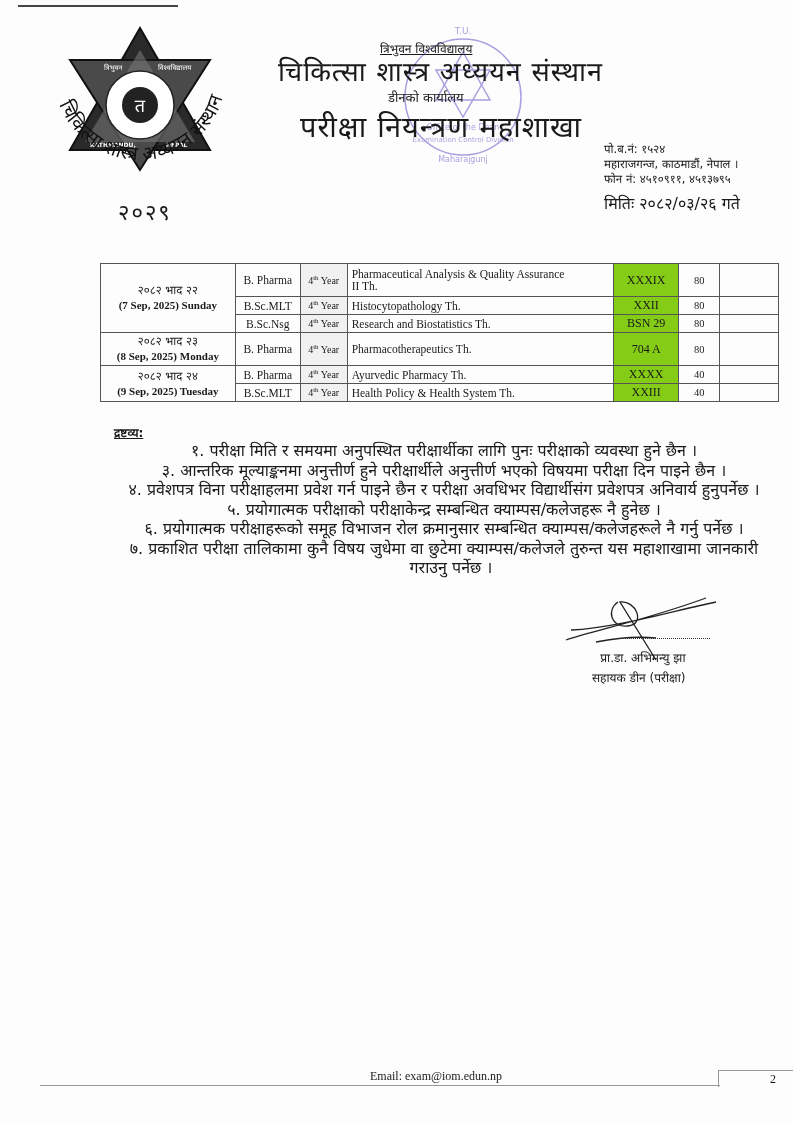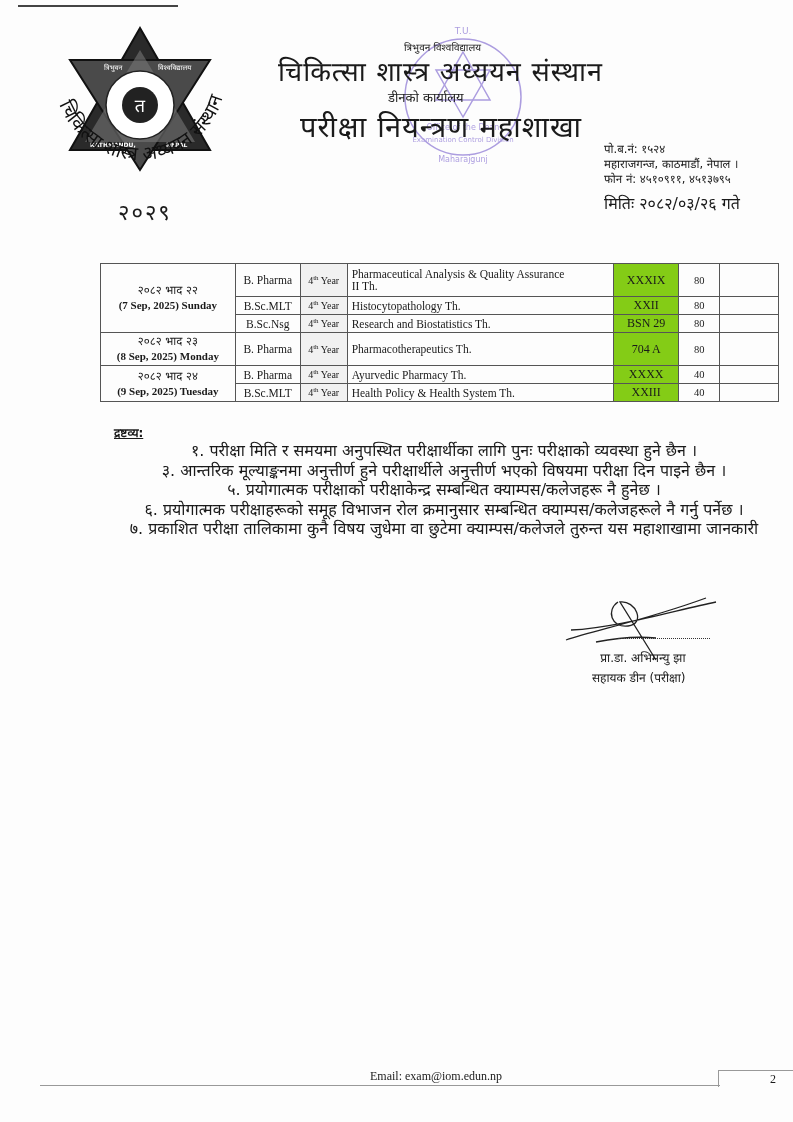--- a/index.html
+++ b/index.html
@@ -5,21 +5,21 @@
   html, body { margin: 0; padding: 0; }
   body {
     width: 793px; height: 1122px; background: #fdfdfd; position: relative; overflow: hidden;
     font-family: "Liberation Serif", serif; color: #1a1a1a;
   }
   .abs { position: absolute; }
   
   .logo { left: 40px; top: 20px; width: 200px; height: 210px; }
   .logo-year { left: 118px; top: 196px; font-size: 22px; font-family: "DejaVu Sans", sans-serif; letter-spacing: 2px; }
   
-  .hdr-small1 { left: 404px; top: 40px; font-size: 10px; font-family: "DejaVu Sans", sans-serif; }
+  .hdr-small1 { left: 380px; top: 40px; font-size: 12px; font-family: "DejaVu Sans", sans-serif; text-decoration: underline; }
   .hdr-title1 { left: 278px; top: 52px; font-size: 27px; font-family: "DejaVu Sans", sans-serif; letter-spacing: 1px; }
   .hdr-small2 { left: 388px; top: 88px; font-size: 13px; font-family: "DejaVu Sans", sans-serif; }
   .hdr-title2 { left: 300px; top: 106px; font-size: 29px; font-family: "DejaVu Sans", sans-serif; letter-spacing: 1px; }
   .stamp { left: 398px; top: 22px; width: 130px; height: 150px; }
   
   .contact { left: 604px; top: 134px; font-size: 11.5px; font-family: "DejaVu Sans", sans-serif; line-height: 15px; margin-top: 8px; }
   .date-line { left: 604px; top: 192px; font-size: 16px; font-family: "DejaVu Sans", sans-serif; }
   
   table.sched { position: absolute; left: 100px; top: 263px; width: 679px; border-collapse: collapse; font-size: 11.5px; }
   table.sched td { border: 1px solid #555; padding: 1px 4px; vertical-align: middle; }
@@ -163,23 +163,25 @@
       <td class="marks">40</td>
       <td class="blank"></td>
     </tr>
   </tbody>
 </table>
 
 <div class="abs notes-title">द्रष्टव्य:</div>
 <div class="abs notes">
   <div class="note">१. परीक्षा मिति र समयमा अनुपस्थित परीक्षार्थीका लागि पुनः परीक्षाको व्यवस्था हुने छैन ।</div>
   <div class="note">३. आन्तरिक मूल्याङ्कनमा अनुत्तीर्ण हुने परीक्षार्थीले अनुत्तीर्ण भएको विषयमा परीक्षा दिन पाइने छैन ।</div>
+  <div class="note">४. प्रवेशपत्र विना परीक्षाहलमा प्रवेश गर्न पाइने छैन र परीक्षा अवधिभर विद्यार्थीसंग प्रवेशपत्र अनिवार्य हुनुपर्नेछ ।</div>
   <div class="note">५. प्रयोगात्मक परीक्षाको परीक्षाकेन्द्र सम्बन्धित क्याम्पस/कलेजहरू नै हुनेछ ।</div>
   <div class="note">६. प्रयोगात्मक परीक्षाहरूको समूह विभाजन रोल क्रमानुसार सम्बन्धित क्याम्पस/कलेजहरूले नै गर्नु पर्नेछ ।</div>
   <div class="note">७. प्रकाशित परीक्षा तालिकामा कुनै विषय जुधेमा वा छुटेमा क्याम्पस/कलेजले तुरुन्त यस महाशाखामा जानकारी</div>
+  <div class="note note-cont">गराउनु पर्नेछ ।</div>
 </div>
 
 <svg class="abs sig-svg" viewBox="0 0 170 80">
   <path d="M 10 50 C 40 40, 90 30, 150 8 M 62 12 C 50 20, 55 38, 72 36 C 90 34, 80 10, 64 12 L 100 70 M 15 40 C 60 38, 120 20, 160 12 M 40 52 C 60 48, 80 46, 100 48" fill="none" stroke="#222" stroke-width="1.3"></path>
 </svg>
 <div class="abs sig-dots"></div>
 <div class="abs sig-name">
   <div>प्रा.डा. अभिमन्यु झा</div>
   <div>सहायक डीन (परीक्षा)</div>
 </div>

